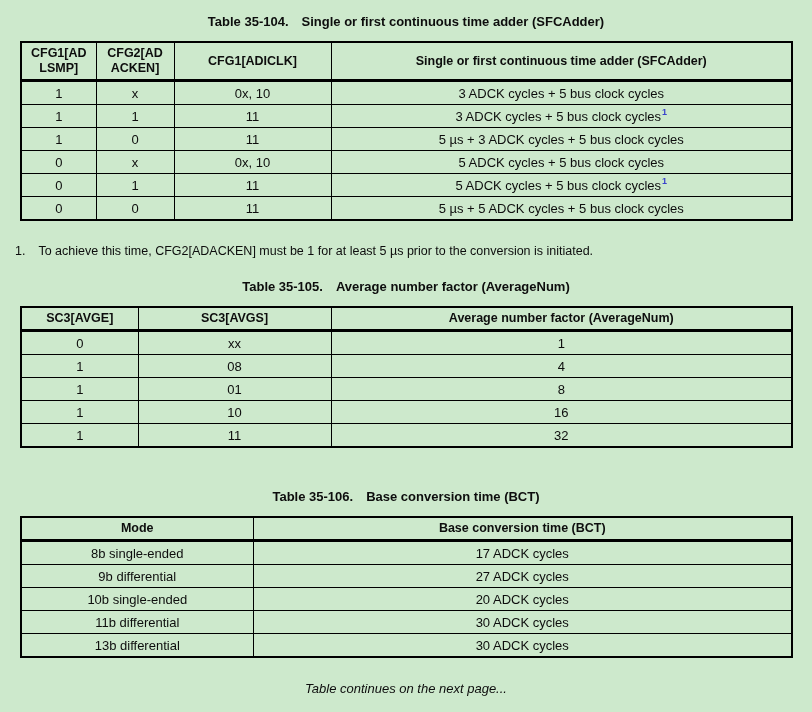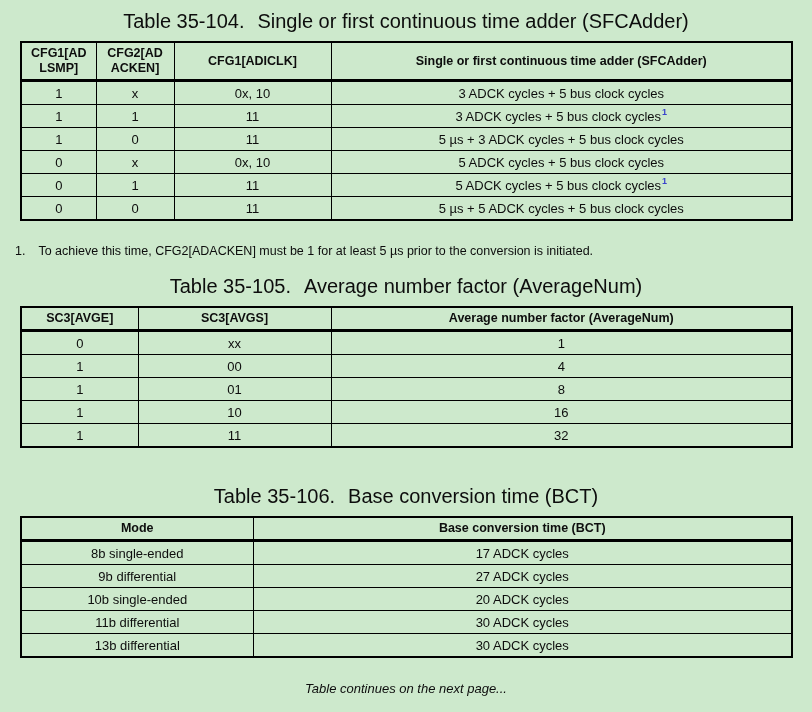--- a/index.html
+++ b/index.html
@@ -10,22 +10,22 @@
     width: 812px;
     height: 712px;
     overflow: hidden;
     background: #cde9cc;
     color: #0d0d0d;
     font-family: "Liberation Sans", sans-serif;
     position: relative;
   }
   .caption {
     text-align: center;
-    font-weight: normal;
-    font-size: 20px;
+    font-weight: bold;
+    font-size: 13px;
     line-height: 17px;
     color: #0d0d0d;
   }
   .caption .cap-label {
     margin-right: 13px;
   }
   .cap-1 { padding-top: 13px; }
   .cap-2 { margin-top: 19px; }
   .cap-3 { margin-top: 40px; }
 
@@ -167,21 +167,21 @@
     </tr>
   </thead>
   <tbody>
     <tr>
       <td>0</td>
       <td>xx</td>
       <td>1</td>
     </tr>
     <tr>
       <td>1</td>
-      <td>00</td>
+      <td>08</td>
       <td>4</td>
     </tr>
     <tr>
       <td>1</td>
       <td>01</td>
       <td>8</td>
     </tr>
     <tr>
       <td>1</td>
       <td>10</td>

